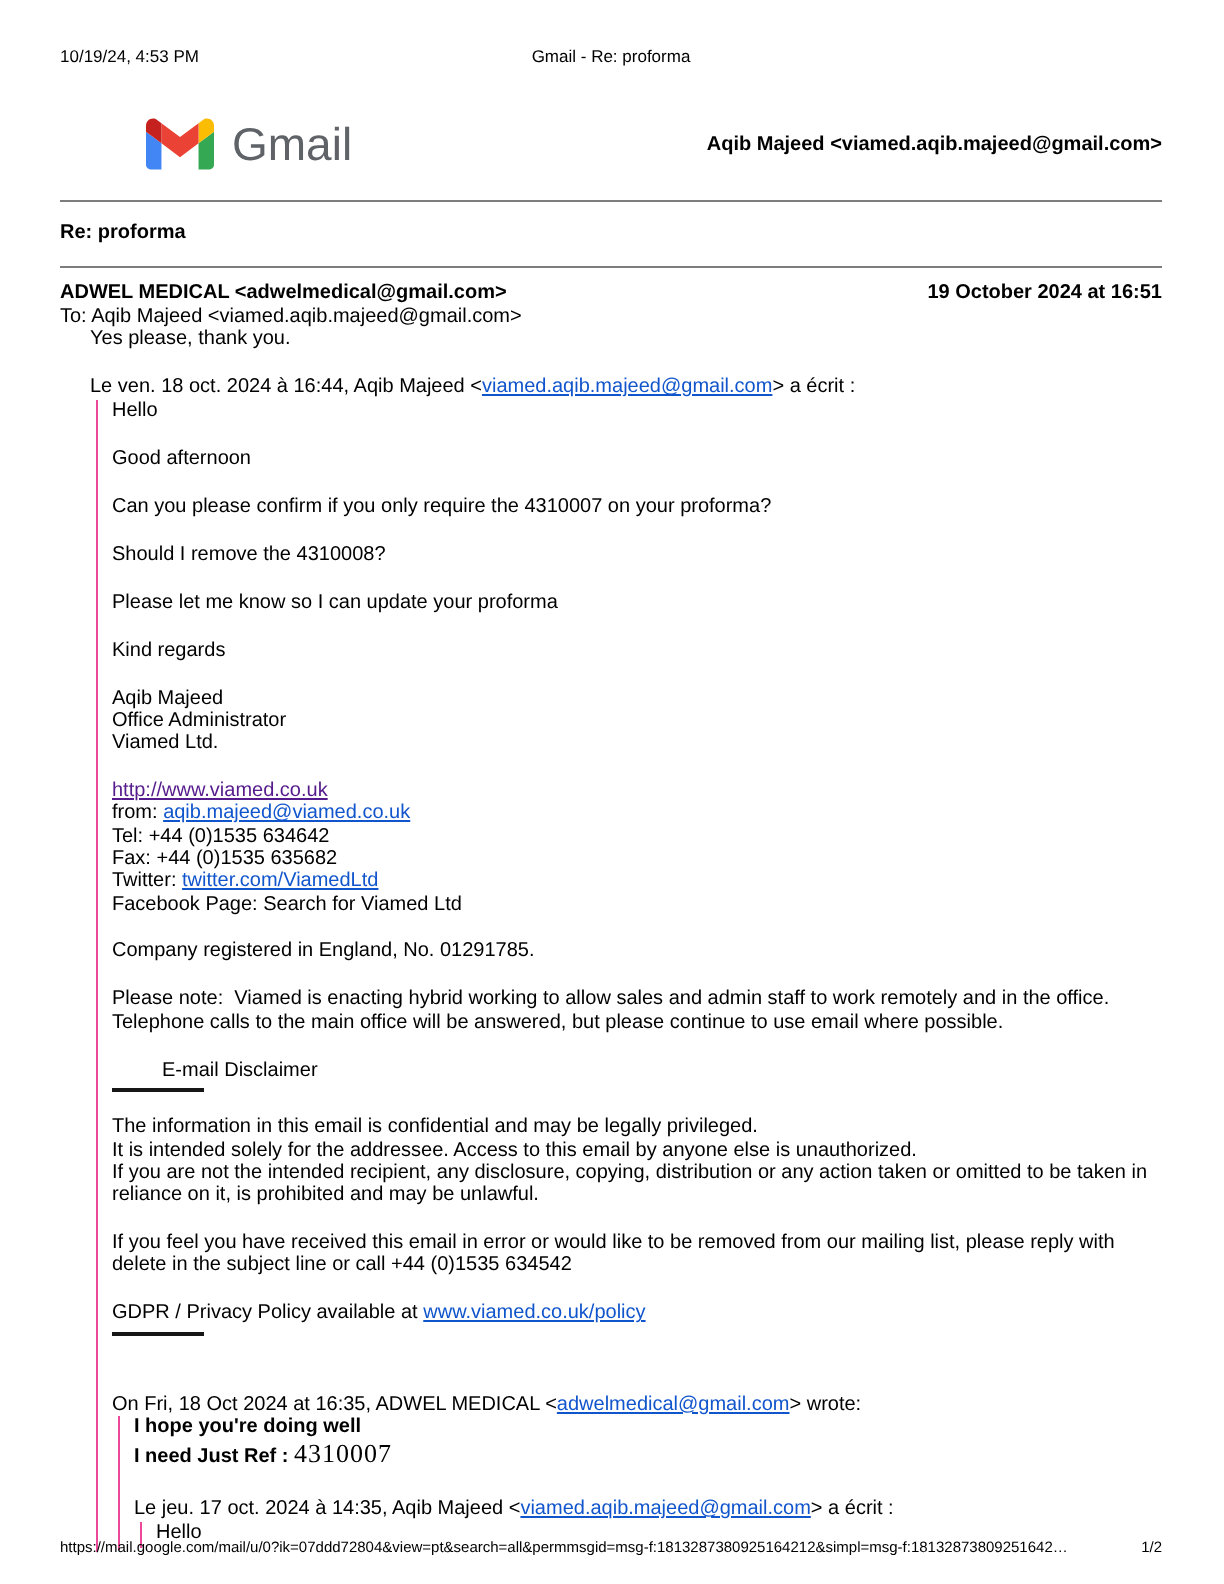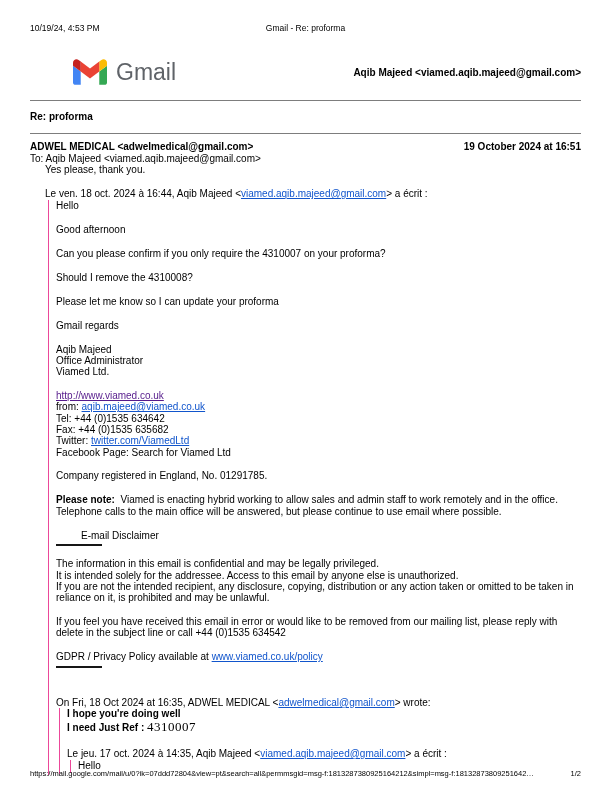--- a/index.html
+++ b/index.html
@@ -30,21 +30,21 @@
   
   .msg{margin-left:15px;font-size:10px;line-height:11.5px;}
   .msg p{margin:0 0 12.5px;}
   .yes{margin-top:13px;}
   blockquote.bq{margin:0 0 0 3px;border-left:1px solid #ec4899;padding:0 0 1px 7px;}
   .sig-line{margin:0 !important;line-height:11.4px;}
   .gap-below{margin-bottom:12px;}
   a{text-decoration:underline;cursor:pointer;}
   .lnk{color:#1155cc;}
   .vlnk{color:#551a8b;}
-  .b{font-weight:bold;}
+  .b{font-weight:normal;}
   .short-rule{width:46px;border-top:2px solid #161616;margin:3px 0 12px;}
   .disc p{margin:0;line-height:11.4px;}
   .disc{margin-bottom:12px;}
   .gdpr{margin:0 0 3px !important;}
   .pre-onfri{margin-bottom:29px !important;}
   .inner p{margin:0;line-height:12.3px;font-weight:bold;}
   .inner .intro{font-weight:normal;margin:14px 0 0;}
   .ref-serif{font-family:"Liberation Serif","DejaVu Serif",serif;font-size:13px;font-weight:normal;letter-spacing:0.5px;}
   .deep p{margin:0;line-height:12.3px;font-weight:normal;}
 
@@ -92,21 +92,21 @@
       <p class="yes">Yes please, thank you.</p>
 
       <p style="margin-bottom:0;"><span>Le ven. 18 oct. 2024 à 16:44, Aqib Majeed &lt;</span><a class="lnk">viamed.aqib.majeed@gmail.com</a><span>&gt; a écrit :</span></p>
 
       <blockquote class="bq">
         <p>Hello</p>
         <p>Good afternoon</p>
         <p>Can you please confirm if you only require the 4310007 on your proforma?</p>
         <p>Should I remove the 4310008?</p>
         <p>Please let me know so I can update your proforma</p>
-        <p>Gmail regards</p>
+        <p>Kind regards</p>
 
         <div class="gap-below">
           <p class="sig-line">Aqib Majeed</p>
           <p class="sig-line">Office Administrator</p>
           <p class="sig-line">Viamed Ltd.</p>
         </div>
 
         <div class="gap-below">
           <p class="sig-line"><a class="vlnk">http://www.viamed.co.uk</a></p>
           <p class="sig-line"><span>from: </span><a class="lnk">aqib.majeed@viamed.co.uk</a></p>

